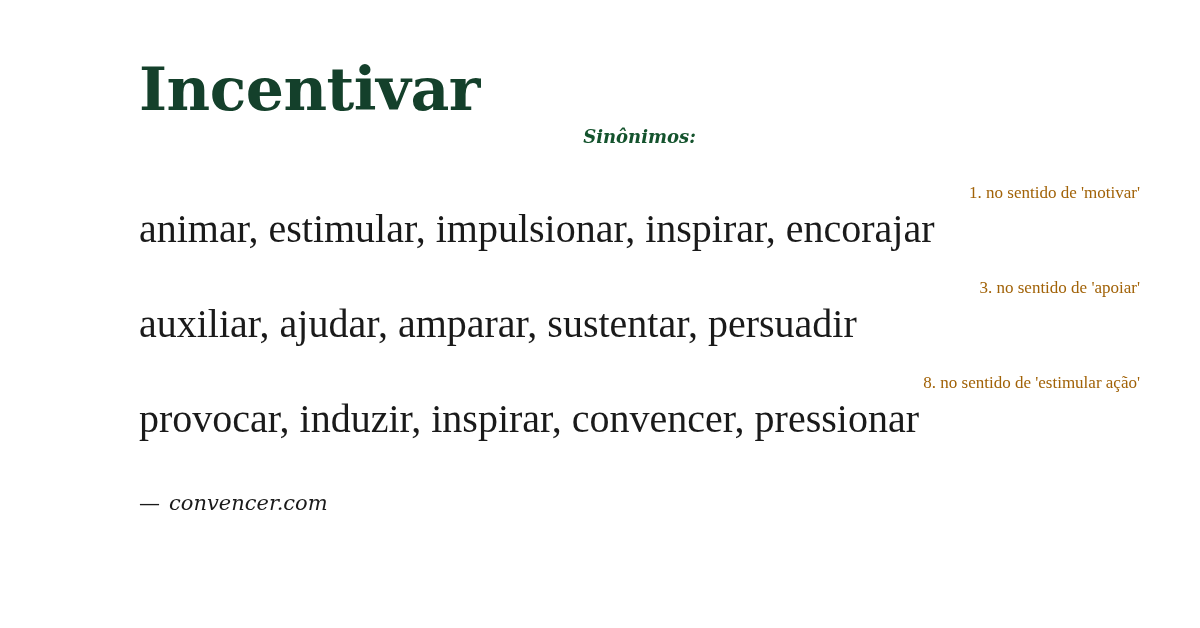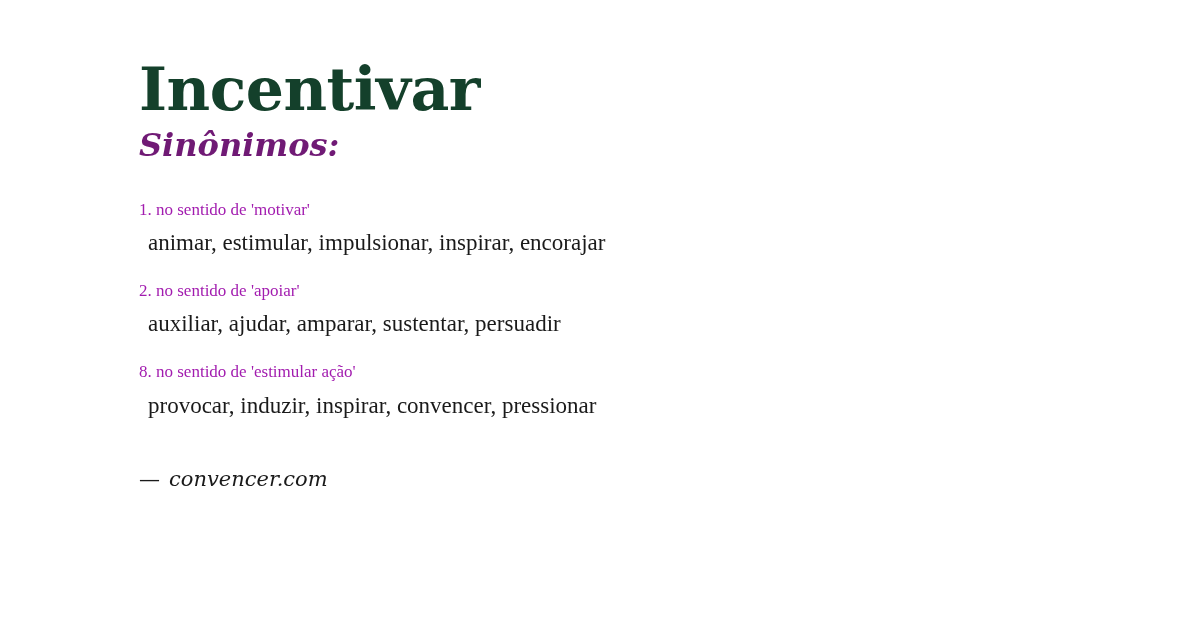--- a/index.html
+++ b/index.html
@@ -30,52 +30,54 @@
     font-weight: 700;
     line-height: 1.04;
     letter-spacing: -0.5px;
     color: #14402b;
     margin: 0;
     padding: 0;
   }
 
   .subtitle {
     font-family: "DejaVu Serif", "Liberation Serif", serif;
-    font-size: 32px;
+    font-size: 18px;
     font-weight: 700;
     font-style: italic;
-    color: #701a75;
+    color: #14532d;
     margin: 6px 0 0 0;
     line-height: 1.2;
+    text-align: center;
   }
 
   
   .senses {
     margin-top: 34px;
   }
 
   .sense {
     margin-bottom: 23px;
   }
 
   .sense-label {
     font-family: "Liberation Serif", "DejaVu Serif", serif;
     font-size: 17px;
-    color: #a21caf;
+    color: #a16207;
     line-height: 1.25;
     margin: 4px 0 2px 0;
     white-space: nowrap;
+    text-align: right;
   }
 
   .sense-synonyms {
     font-family: "Liberation Serif", "DejaVu Serif", serif;
-    font-size: 23px;
+    font-size: 40px;
     color: #1a1a1a;
     line-height: 1.22;
-    margin: 9px;
+    margin: 0;
     white-space: nowrap;
   }
 
   
   .more-senses {
     font-family: "Liberation Serif", "DejaVu Serif", serif;
     font-size: 17px;
     color: #1f2d3d;
     margin: 29px 0 0 0;
     line-height: 1.25;
@@ -110,21 +112,21 @@
   <div class="subtitle">Sinônimos:</div>
 
   <div class="senses">
 
     <div class="sense">
       <p class="sense-label">1. no sentido de 'motivar'</p>
       <p class="sense-synonyms">animar, estimular, impulsionar, inspirar, encorajar</p>
     </div>
 
     <div class="sense">
-      <p class="sense-label">2. no sentido de 'apoiar'</p>
+      <p class="sense-label">3. no sentido de 'apoiar'</p>
       <p class="sense-synonyms">auxiliar, ajudar, amparar, sustentar, persuadir</p>
     </div>
 
     <div class="sense">
       <p class="sense-label">8. no sentido de 'estimular ação'</p>
       <p class="sense-synonyms">provocar, induzir, inspirar, convencer, pressionar</p>
     </div>
 
   </div>
 

